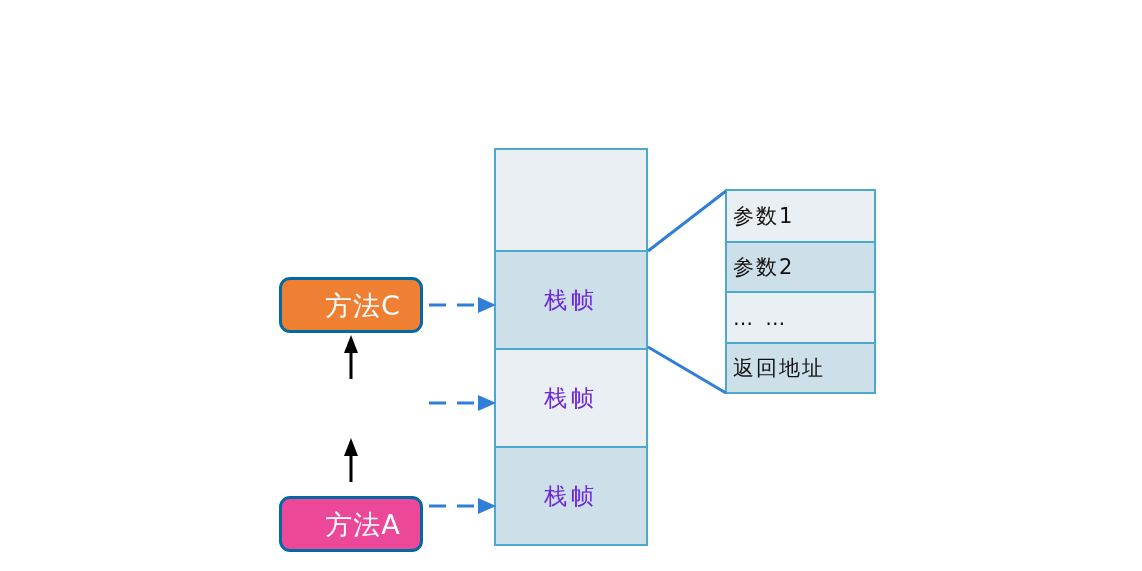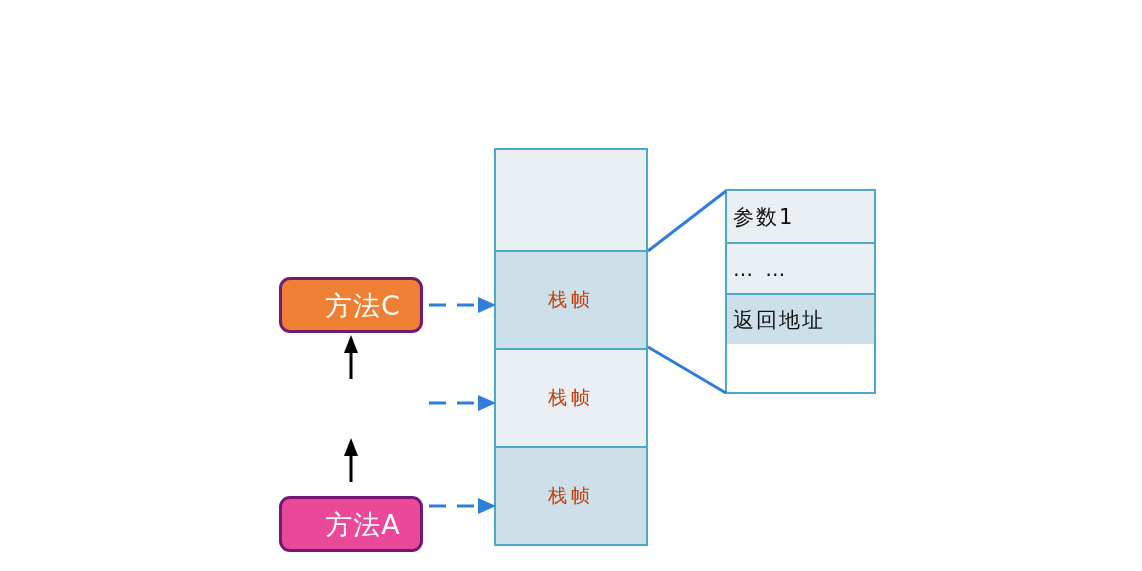--- a/index.html
+++ b/index.html
@@ -21,21 +21,21 @@
     top: 0;
     width: 1142px;
     height: 571px;
   }
 
   
   .method-box {
     position: absolute;
     width: 144px;
     height: 56px;
-    border: 3px solid #701a75;
+    border: 3px solid #0369a1;
     border-radius: 11px;
     box-sizing: border-box;
     display: flex;
     align-items: center;
     justify-content: center;
     z-index: 5;
     padding-left: 24px;
   }
   .method-label {
     color: #ffffff;
@@ -65,22 +65,22 @@
     box-sizing: border-box;
     display: flex;
     align-items: center;
     justify-content: center;
     position: relative;
   }
   .stack-cell + .stack-cell { border-top: 2px solid #4ba9cd; }
   .stack-cell.shade-light { background: #e9eff2; }
   .stack-cell.shade-dark  { background: #cddfe8; }
   .stack-cell-label {
-    color: #c2410c;
-    font-size: 19px;
+    color: #6d28d9;
+    font-size: 23px;
     letter-spacing: 4px;
     white-space: nowrap;
   }
   #stack-cell-empty { height: 100px; }
   #stack-cell-3 { height: 98px; }
   #stack-cell-2 { height: 98px; }
   #stack-cell-1 { height: 98px; }
 
   
   #frame-detail {
@@ -149,20 +149,23 @@
     </div>
     <div class="stack-cell shade-dark" id="stack-cell-1">
       <span class="stack-cell-label">栈帧</span>
     </div>
   </div>
 
   <div id="frame-detail">
     <div class="detail-row shade-light">
       <span class="detail-label">参数1</span>
     </div>
+    <div class="detail-row shade-dark">
+      <span class="detail-label">参数2</span>
+    </div>
     <div class="detail-row shade-light">
       <span class="detail-label ellipsis">… …</span>
     </div>
     <div class="detail-row shade-dark">
       <span class="detail-label">返回地址</span>
     </div>
   </div>
 
   <svg id="connectors" viewBox="0 0 1142 571" width="1142" height="571">
 

